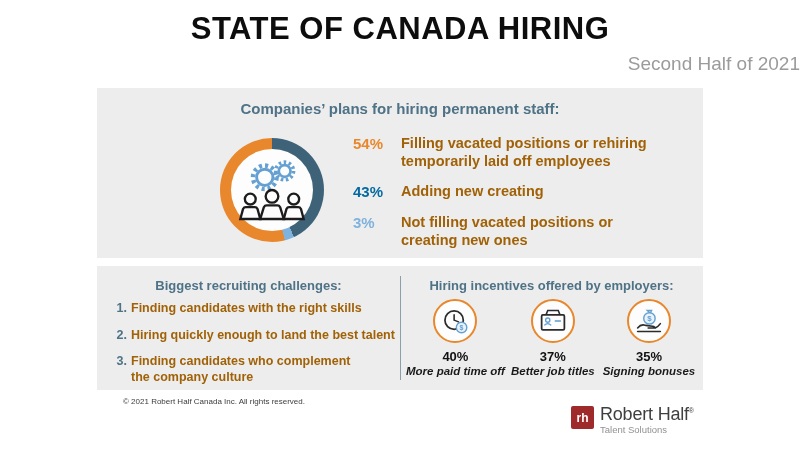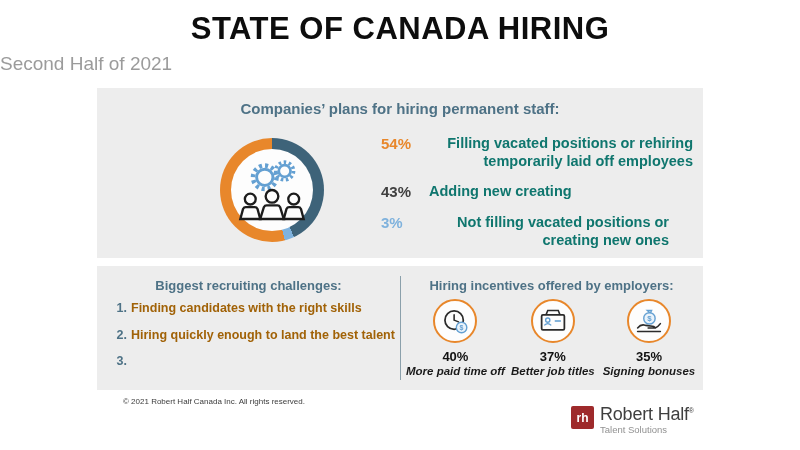--- a/index.html
+++ b/index.html
@@ -3,37 +3,37 @@
 <meta charset="utf-8">
 <style>
   html,body{margin:0;padding:0;background:#fff;}
   .canvas{
     position:relative;width:800px;height:450px;background:#ffffff;overflow:hidden;
     font-family:"Liberation Sans",sans-serif;color:#1a1a1a;
   }
   
   .title{position:absolute;top:11px;left:0;width:800px;text-align:center;
     font-size:31px;font-weight:800;letter-spacing:.5px;color:#0d0d0d;}
-  .subtitle{position:absolute;top:53px;left:0;width:800px;text-align:left;
+  .subtitle{position:absolute;top:53px;left:0;width:800px;text-align:right;
     font-size:19px;color:#9b9b9b;}
   
   .main-panel{position:absolute;left:97px;top:88px;width:606px;height:170px;background:#ededed;}
   .main-header{position:absolute;top:12px;left:0;width:100%;text-align:center;
     font-size:15px;font-weight:bold;color:#4e7286;}
   .donut{position:absolute;left:123px;top:50px;width:104px;height:104px;border-radius:50%;
     background:conic-gradient(from 0deg,#3e6379 0deg 154.8deg,#7fb2dd 154.8deg 165.6deg,#e8872b 165.6deg 360deg);}
   .donut-hole{position:absolute;left:11px;top:11px;width:82px;height:82px;border-radius:50%;
     background:#fdfdfd;display:flex;align-items:center;justify-content:center;}
   .stats{position:absolute;left:256px;top:47px;width:340px;display:flex;flex-direction:column;gap:13px;}
   .stat-row{display:flex;align-items:flex-start;}
-  .stat-pct{width:48px;flex:0 0 48px;font-size:15px;font-weight:bold;margin-left:28px;}
+  .stat-pct{width:48px;flex:0 0 48px;font-size:15px;font-weight:bold;}
   .pct-orange{color:#e8872b;}
-  .pct-blue{color:#404040;}
+  .pct-blue{color:#0369a1;}
   .pct-lightblue{color:#7fb2dd;}
-  .stat-text{font-size:14.5px;font-weight:bold;line-height:1.22;color:#0f766e;text-align:right;}
+  .stat-text{font-size:14.5px;font-weight:bold;line-height:1.22;color:#a16207;}
   .w270{max-width:270px;}
   .w240{max-width:240px;}
   
   .bottom-panel{position:absolute;left:97px;top:266px;width:606px;height:124px;background:#ededed;}
   .v-divider{position:absolute;left:303px;top:10px;width:1px;height:104px;background:#8ba0ab;}
   .half{position:absolute;top:0;height:124px;width:303px;}
   .half-left{left:0;}
   .half-right{left:303px;}
   .section-header{position:absolute;top:12px;left:0;width:100%;text-align:center;
     font-size:13px;font-weight:bold;color:#4e7286;}
@@ -119,20 +119,21 @@
         <div class="challenge-item">
           <span class="challenge-num">1.</span>
           <span class="challenge-text">Finding candidates with the right skills</span>
         </div>
         <div class="challenge-item">
           <span class="challenge-num">2.</span>
           <span class="challenge-text">Hiring quickly enough to land the best talent</span>
         </div>
         <div class="challenge-item">
           <span class="challenge-num">3.</span>
+          <span class="challenge-text c-w240">Finding candidates who complement the company culture</span>
         </div>
       </div>
     </div>
 
     <div class="half half-right">
       <div class="section-header">Hiring incentives offered by employers:</div>
       <div class="incentives">
 
         <div class="incentive">
           <div class="icon-circle">

